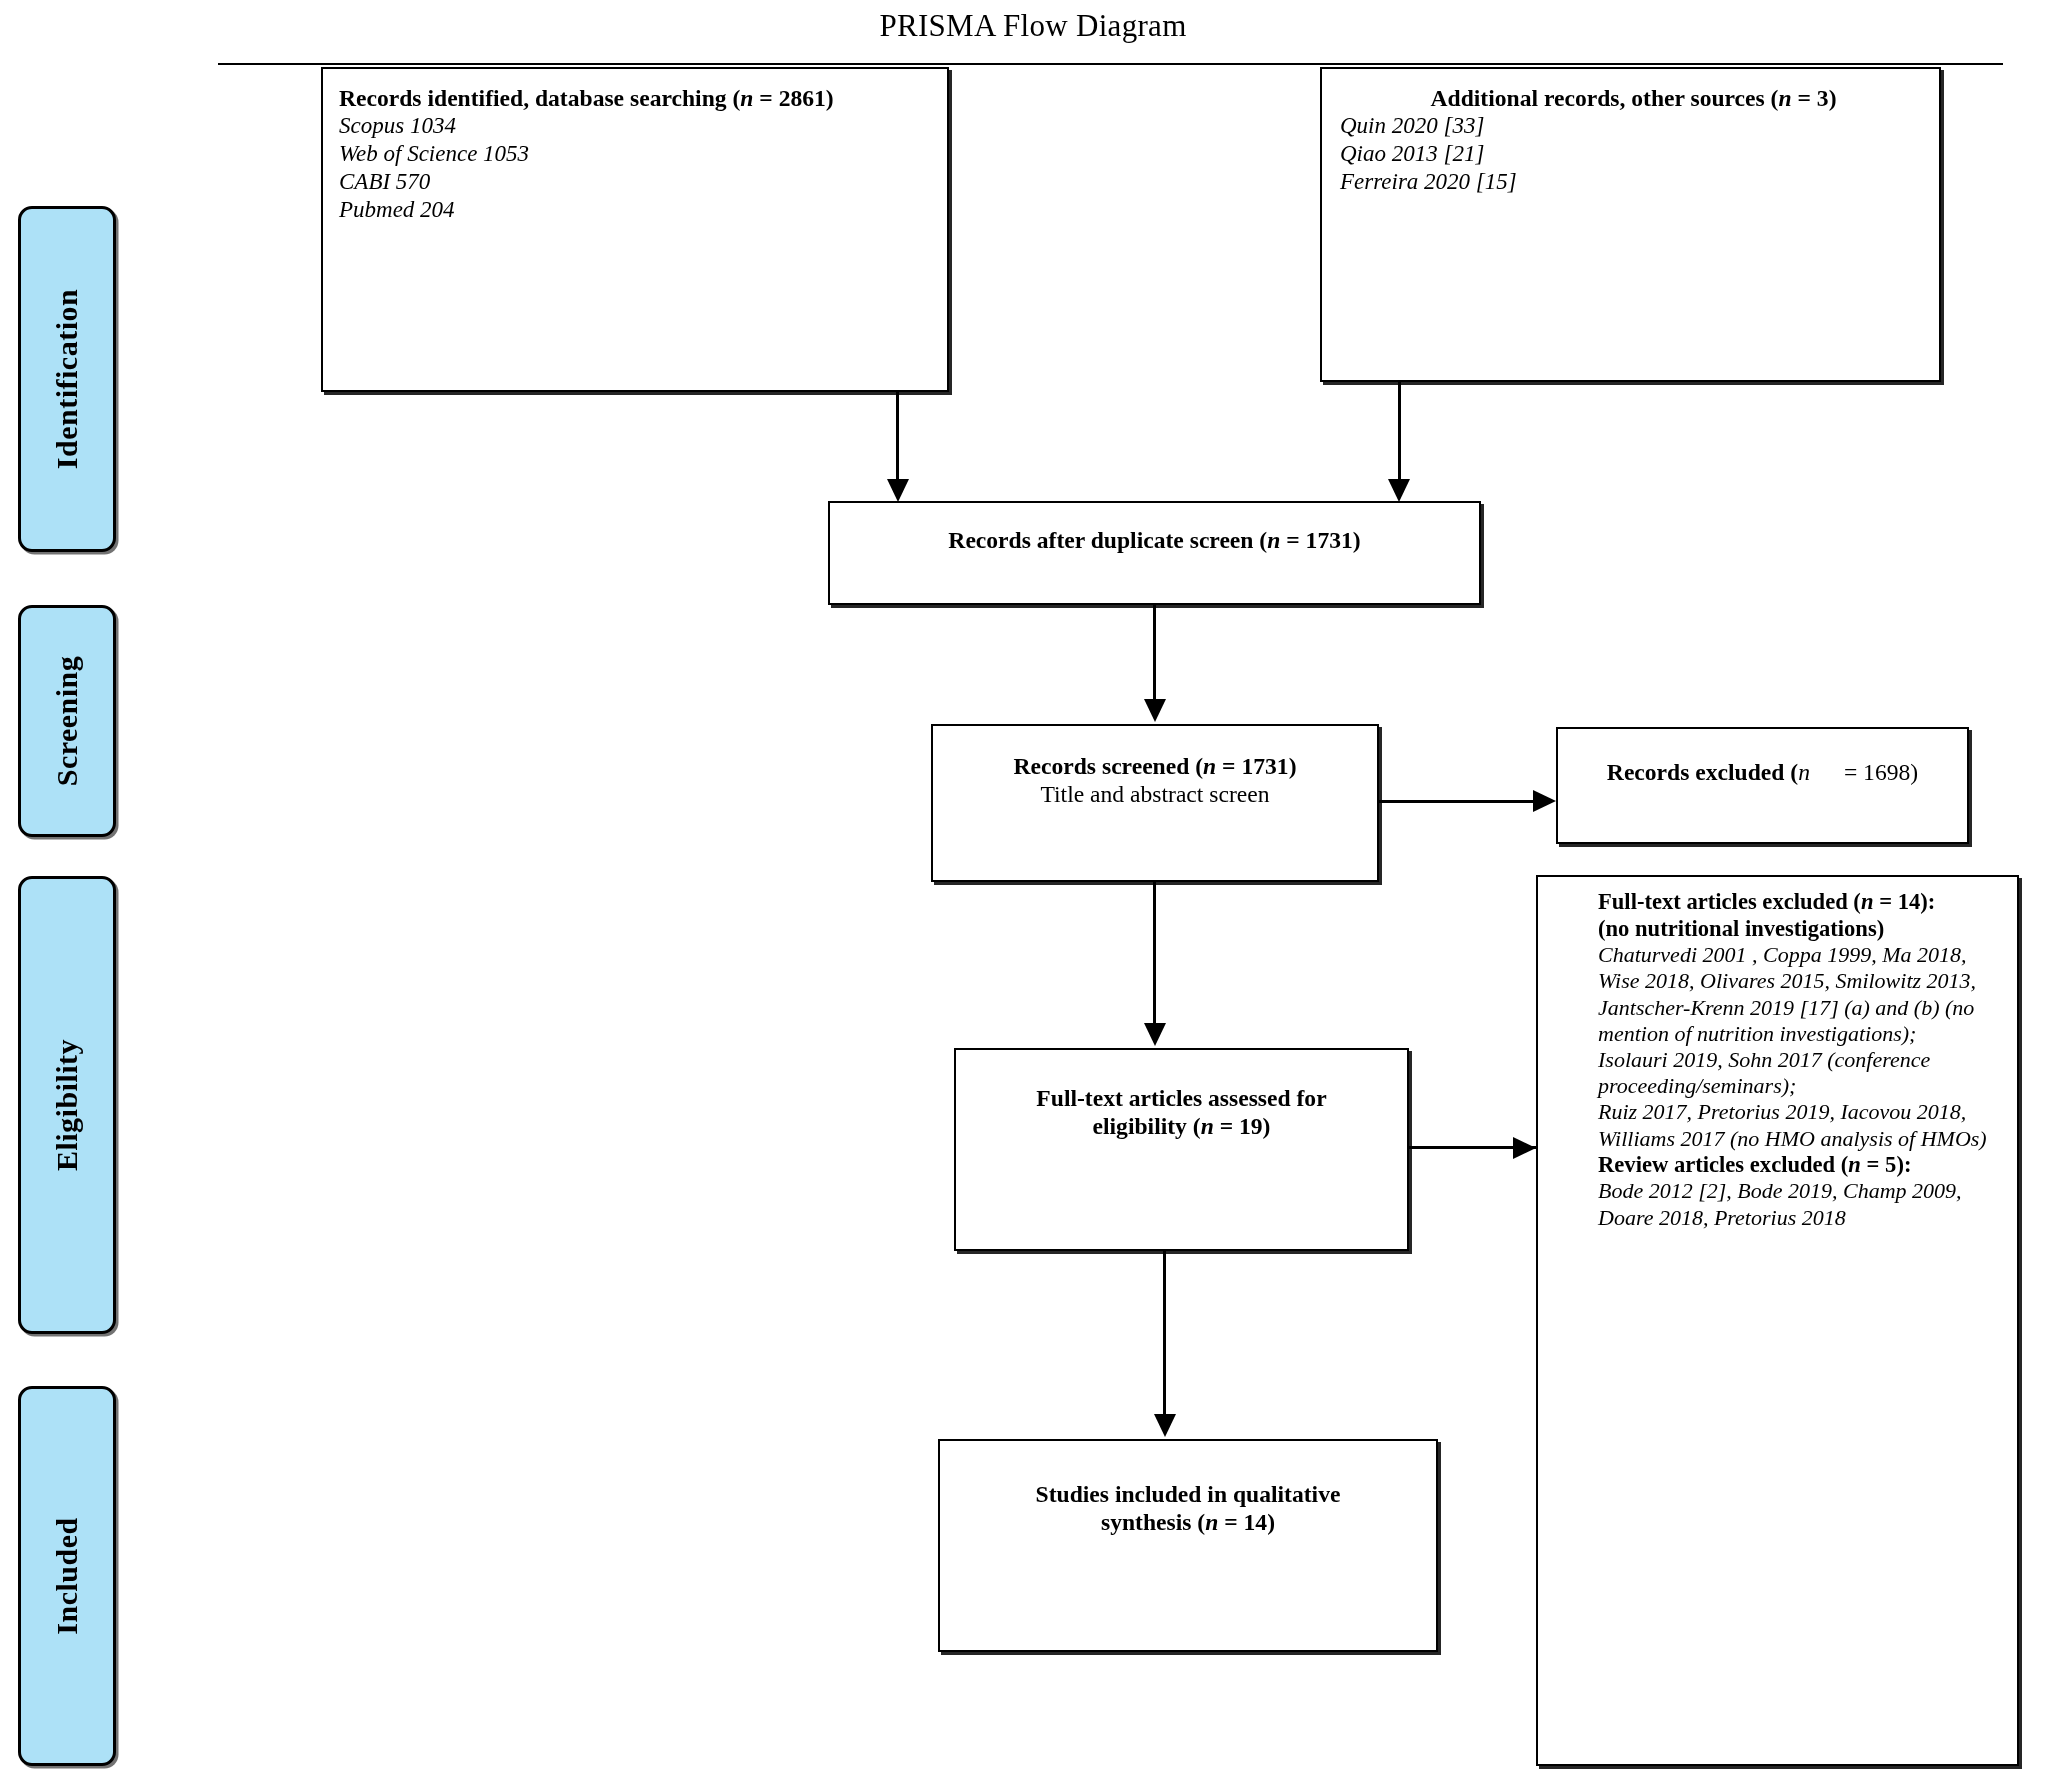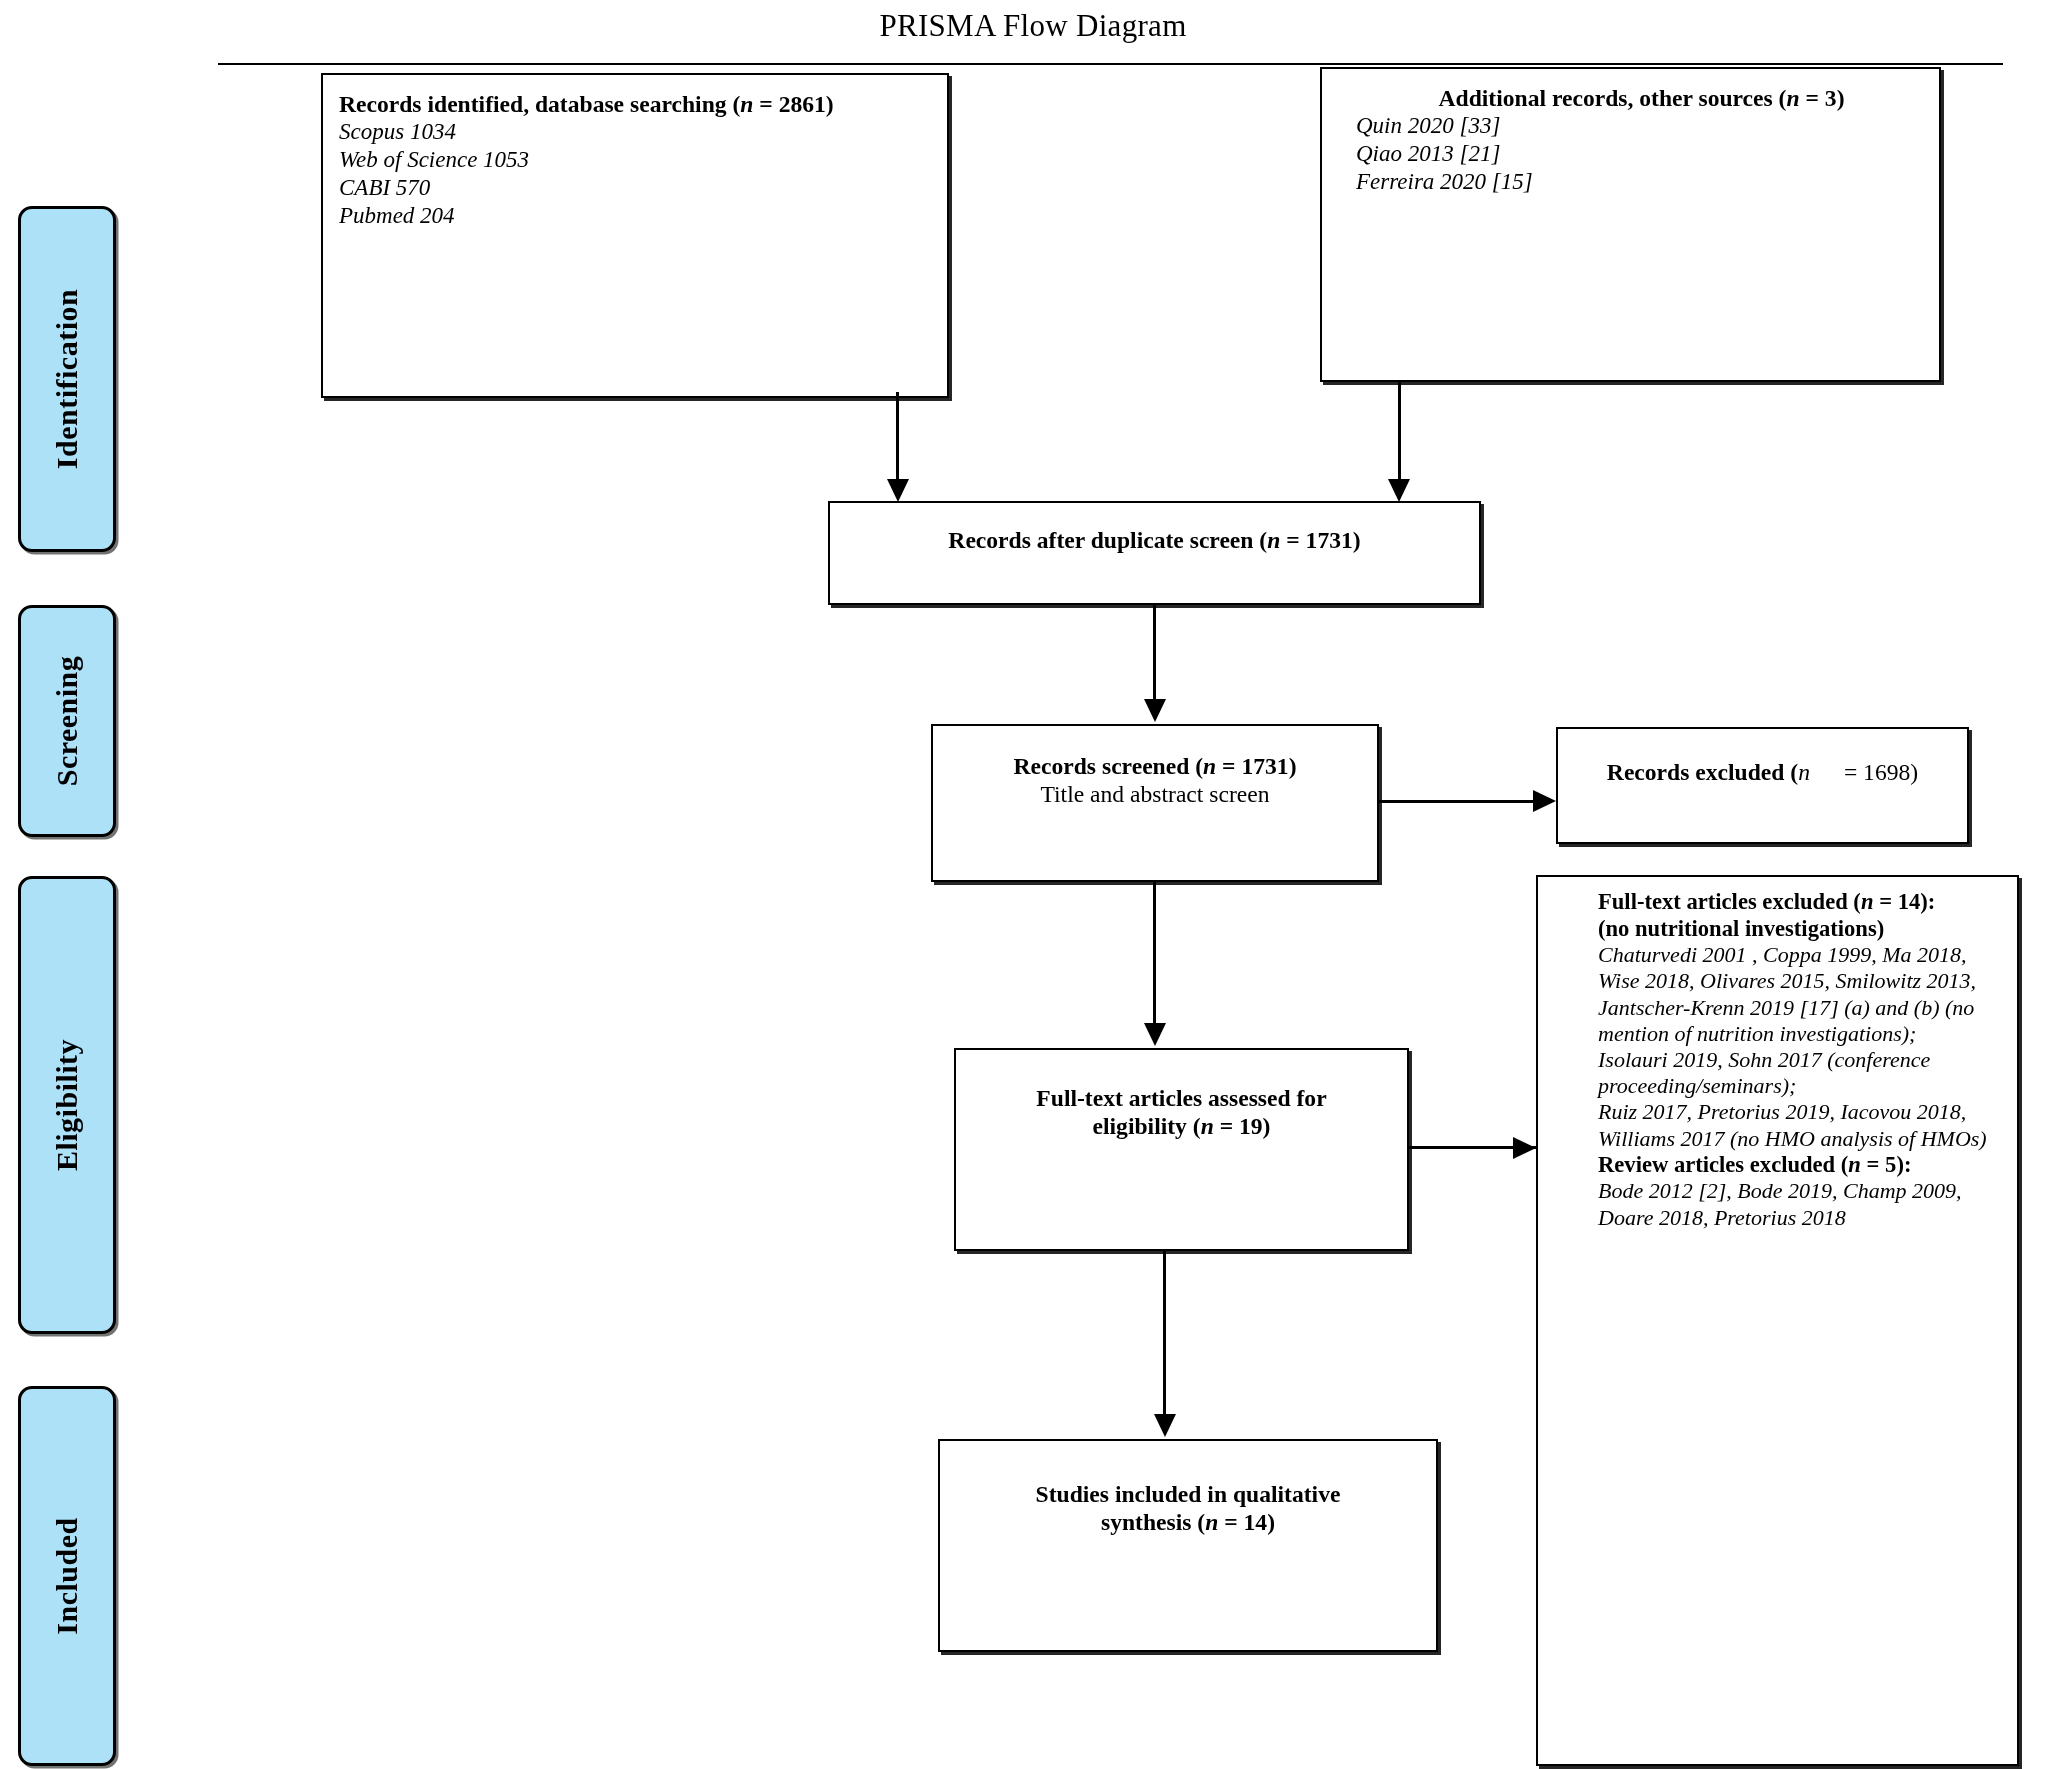--- a/index.html
+++ b/index.html
@@ -94,31 +94,31 @@
   }
   .b-plain {
     font-size: 23.6px;
     line-height: 1.20;
   }
   .n-ital { font-style: italic; font-weight: 700; }
   .n-ital-light { font-style: italic; font-weight: 400; }
   .ctr { text-align: center; }
 
   
-  #box-identified      { left: 321px;  top: 67px;  width: 628px; height: 325px; margin-top: 6px; }
+  #box-identified      { left: 321px;  top: 67px;  width: 628px; height: 325px; }
   #box-additional      { left: 1320px; top: 67px;  width: 621px; height: 315px; }
   #box-duplicate       { left: 828px; top: 501px;  width: 653px; height: 104px; }
   #box-screened        { left: 931px; top: 724px; width: 448px;  height: 158px; }
   #box-records-excl    { left: 1556px; top: 727px; width: 413px;  height: 117px; }
   #box-fulltext-assess { left: 954px; top: 1048px; width: 455px;  height: 203px; }
   #box-fulltext-excl   { left: 1536px; top: 875px; width: 483px;  height: 891px; }
   #box-included        { left: 938px; top: 1439px; width: 500px;  height: 213px; }
 
   #box-identified .box-inner      { padding: 15px 12px 0 16px; }
-  #box-additional .box-inner      { padding: 15px 12px 0 18px; margin-left: 16px; }
+  #box-additional .box-inner      { padding: 15px 12px 0 18px; }
   #box-duplicate  .box-inner      { padding: 23px 0 0 0; }
   #box-screened   .box-inner      { padding: 26px 10px 0 10px; }
   #box-records-excl .box-inner    { padding: 29px 10px 0 10px; }
   #box-fulltext-assess .box-inner { padding: 34px 15px 0 15px; }
   #box-fulltext-excl .box-inner   { padding: 12px 9px 0 12px; margin-left: 48px; }
   #box-included   .box-inner      { padding: 39px 13px 0 13px; }
 
   #box-fulltext-excl .b-head-wrap { font-size: 22.6px; line-height: 1.18; }
   #box-fulltext-excl .b-ital      { font-size: 22px; line-height: 1.19; }
 

